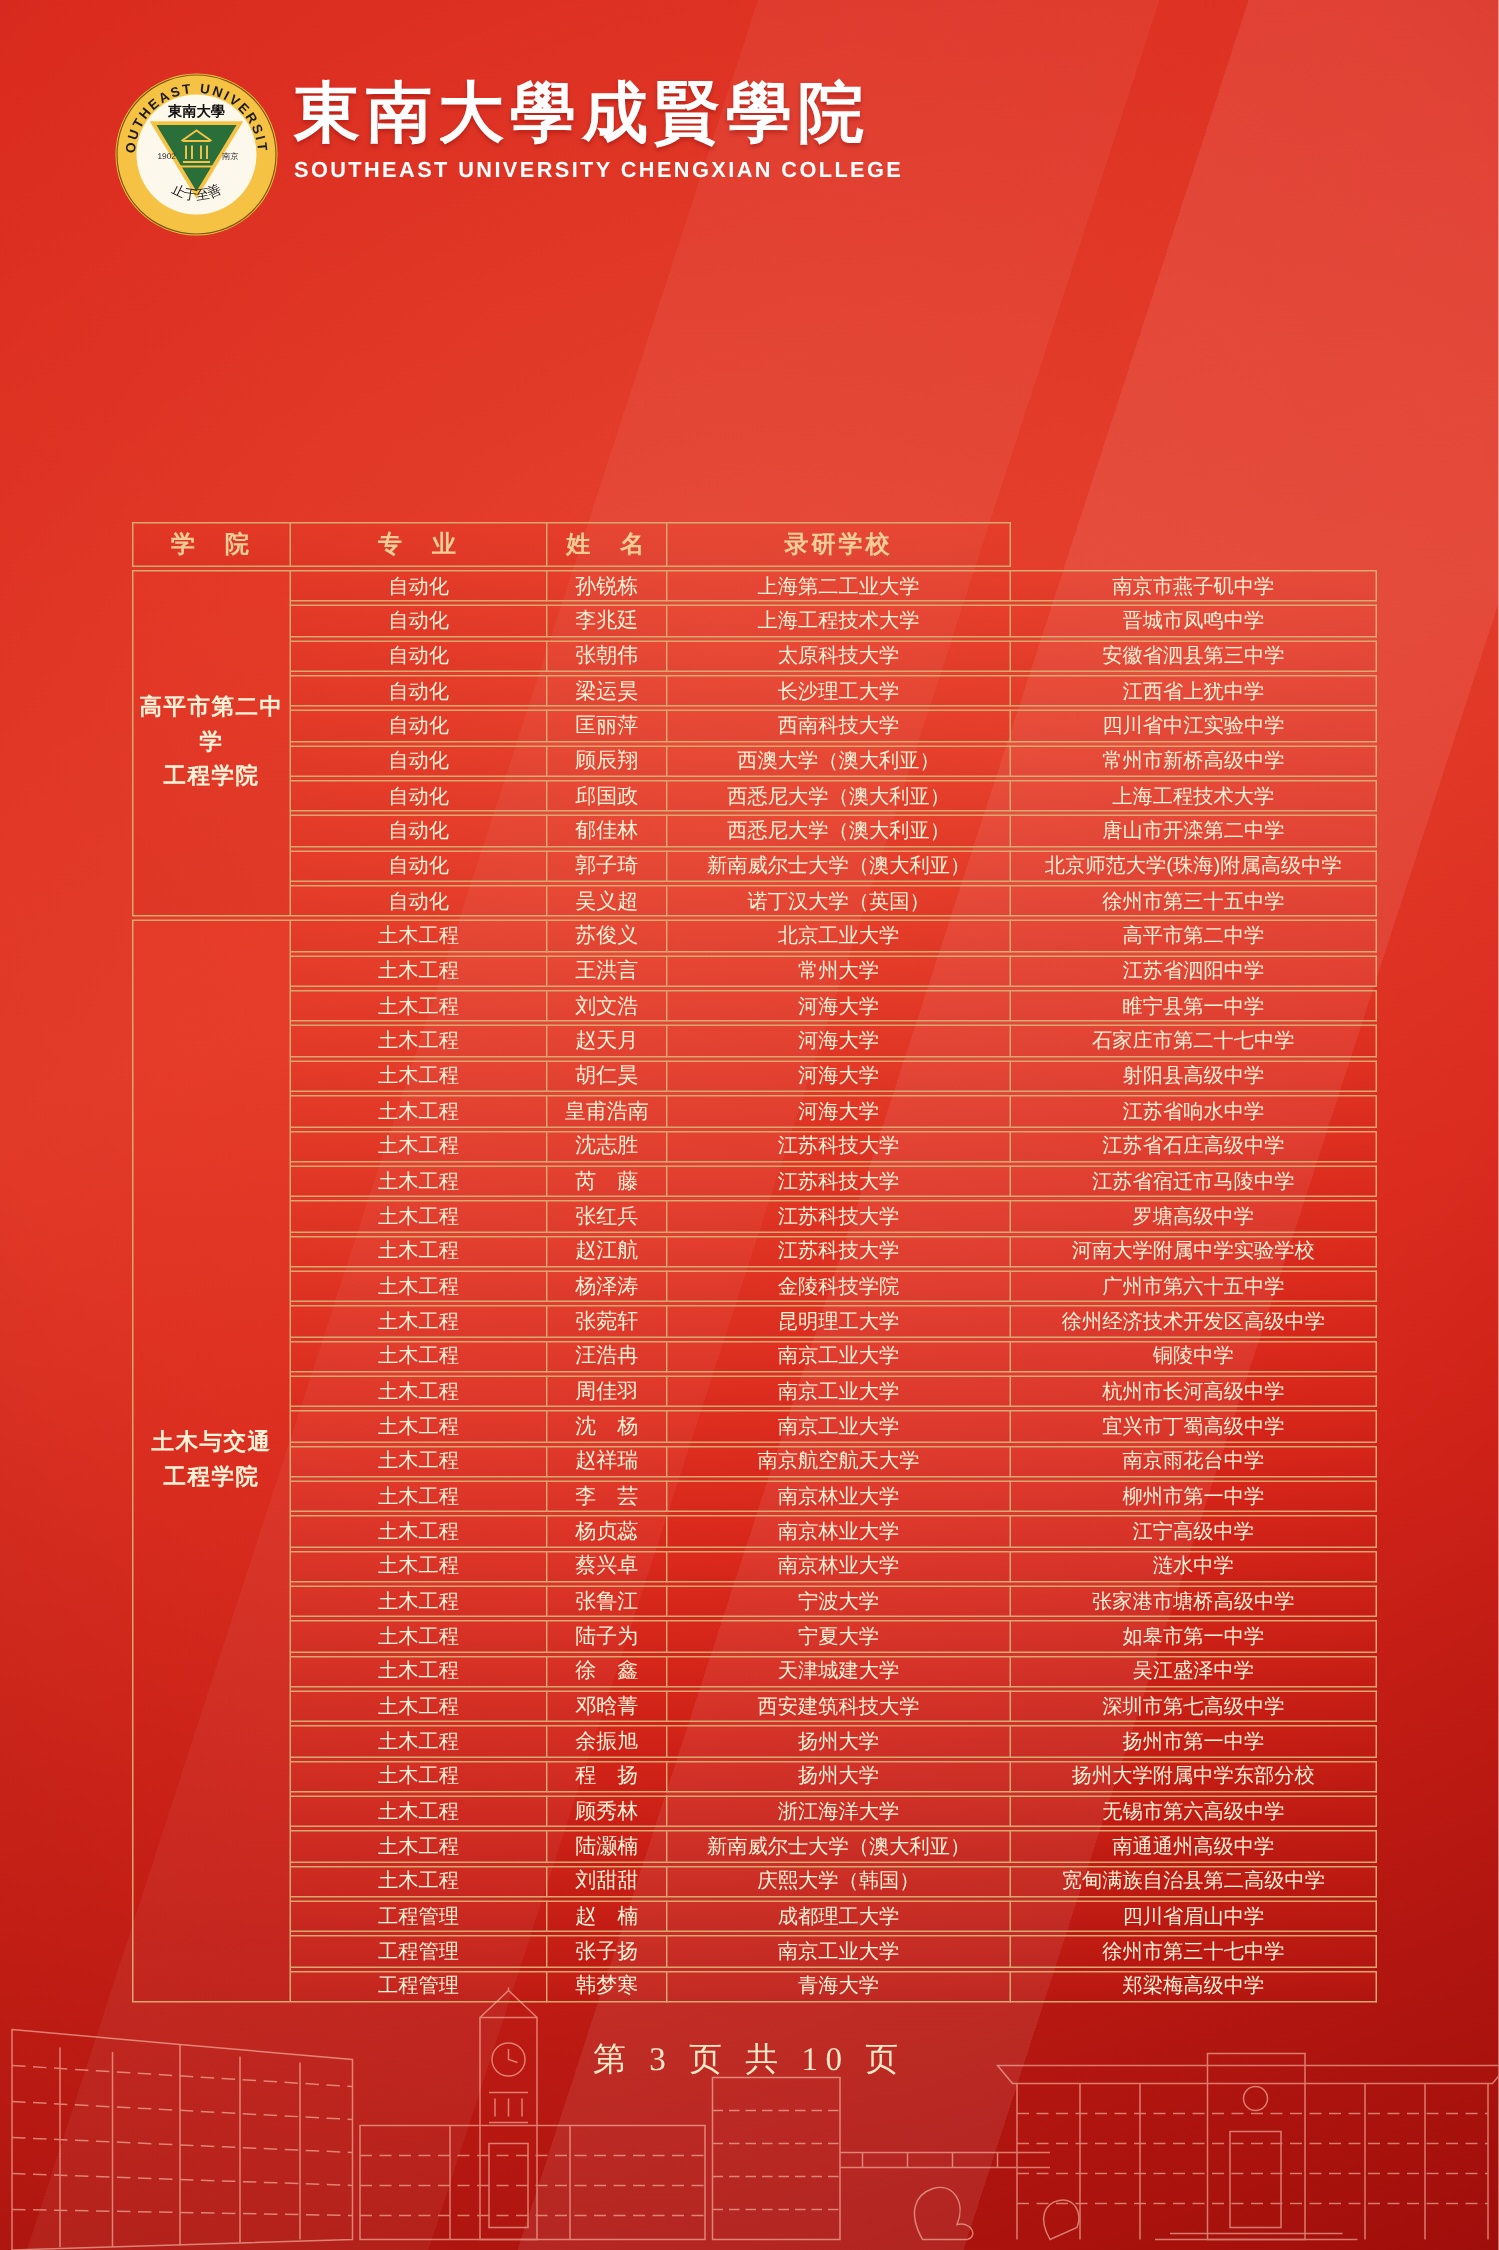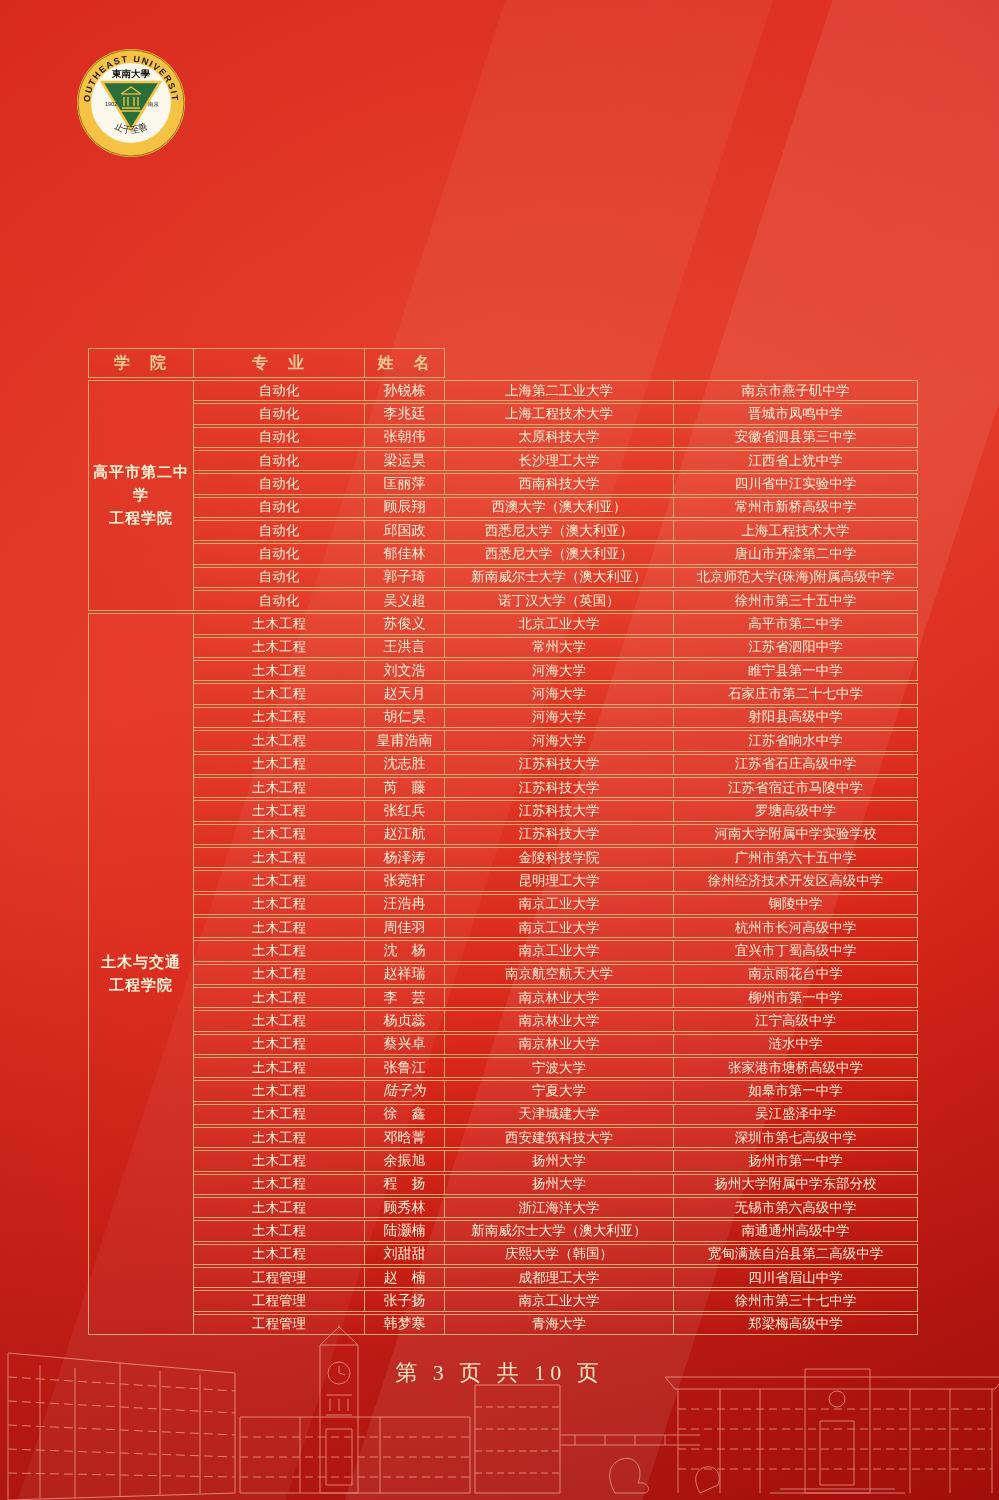--- a/index.html
+++ b/index.html
@@ -104,28 +104,31 @@
     <path d="M46,60 H64 M44,63 H66"></path>
   </g>
   <text x="29" y="58" font-size="5.5" fill="#222">1902</text>
   <text x="72" y="58" font-size="5.5" fill="#222">南京</text>
   <text font-size="9" fill="#1a1a1a" font-family="'Liberation Serif',serif">
     <textPath href="#arcBot" startOffset="50%" text-anchor="middle">止于至善</textPath>
   </text>
 </svg>
 
 <div class="brand">
+  <div class="brand-cn">東南大學成賢學院</div>
+  <div class="brand-en">SOUTHEAST UNIVERSITY CHENGXIAN COLLEGE</div>
 </div>
 
 <div class="banner" id="banner"><span class="c1">喜</span><span class="c2">报</span></div>
 
 <div class="table" id="table">
   <div class="cell th first">学　院</div>
   <div class="cell th">专　业</div>
   <div class="cell th">姓　名</div>
+  <div class="cell th">录研学校</div>
 <div class="cell college" style="grid-row: 2 / span 10;">高平市第二中学
 工程学院</div>
     <div class="cell" style="grid-area: 2 / 2;">自动化</div>
     <div class="cell name-cell" style="grid-area: 2 / 3;">孙锐栋</div>
     <div class="cell" style="grid-area: 2 / 4;">上海第二工业大学</div>
     <div class="cell" style="grid-area: 2 / 5;">南京市燕子矶中学</div>
     <div class="cell" style="grid-area: 3 / 2;">自动化</div>
     <div class="cell name-cell" style="grid-area: 3 / 3;">李兆廷</div>
     <div class="cell" style="grid-area: 3 / 4;">上海工程技术大学</div>
     <div class="cell" style="grid-area: 3 / 5;">晋城市凤鸣中学</div>
@@ -237,21 +240,21 @@
     <div class="cell" style="grid-area: 29 / 5;">江宁高级中学</div>
     <div class="cell" style="grid-area: 30 / 2;">土木工程</div>
     <div class="cell name-cell" style="grid-area: 30 / 3;">蔡兴卓</div>
     <div class="cell" style="grid-area: 30 / 4;">南京林业大学</div>
     <div class="cell" style="grid-area: 30 / 5;">涟水中学</div>
     <div class="cell" style="grid-area: 31 / 2;">土木工程</div>
     <div class="cell name-cell" style="grid-area: 31 / 3;">张鲁江</div>
     <div class="cell" style="grid-area: 31 / 4;">宁波大学</div>
     <div class="cell" style="grid-area: 31 / 5;">张家港市塘桥高级中学</div>
     <div class="cell" style="grid-area: 32 / 2;">土木工程</div>
-    <div class="cell name-cell" style="grid-area: 32 / 3; font-style: italic;">陆子为</div>
+    <div class="cell name-cell" style="grid-area: 32 / 3;">陆子为</div>
     <div class="cell" style="grid-area: 32 / 4;">宁夏大学</div>
     <div class="cell" style="grid-area: 32 / 5;">如皋市第一中学</div>
     <div class="cell" style="grid-area: 33 / 2;">土木工程</div>
     <div class="cell name-cell" style="grid-area: 33 / 3;">徐　鑫</div>
     <div class="cell" style="grid-area: 33 / 4;">天津城建大学</div>
     <div class="cell" style="grid-area: 33 / 5;">吴江盛泽中学</div>
     <div class="cell" style="grid-area: 34 / 2;">土木工程</div>
     <div class="cell name-cell" style="grid-area: 34 / 3;">邓晗菁</div>
     <div class="cell" style="grid-area: 34 / 4;">西安建筑科技大学</div>
     <div class="cell" style="grid-area: 34 / 5;">深圳市第七高级中学</div>

